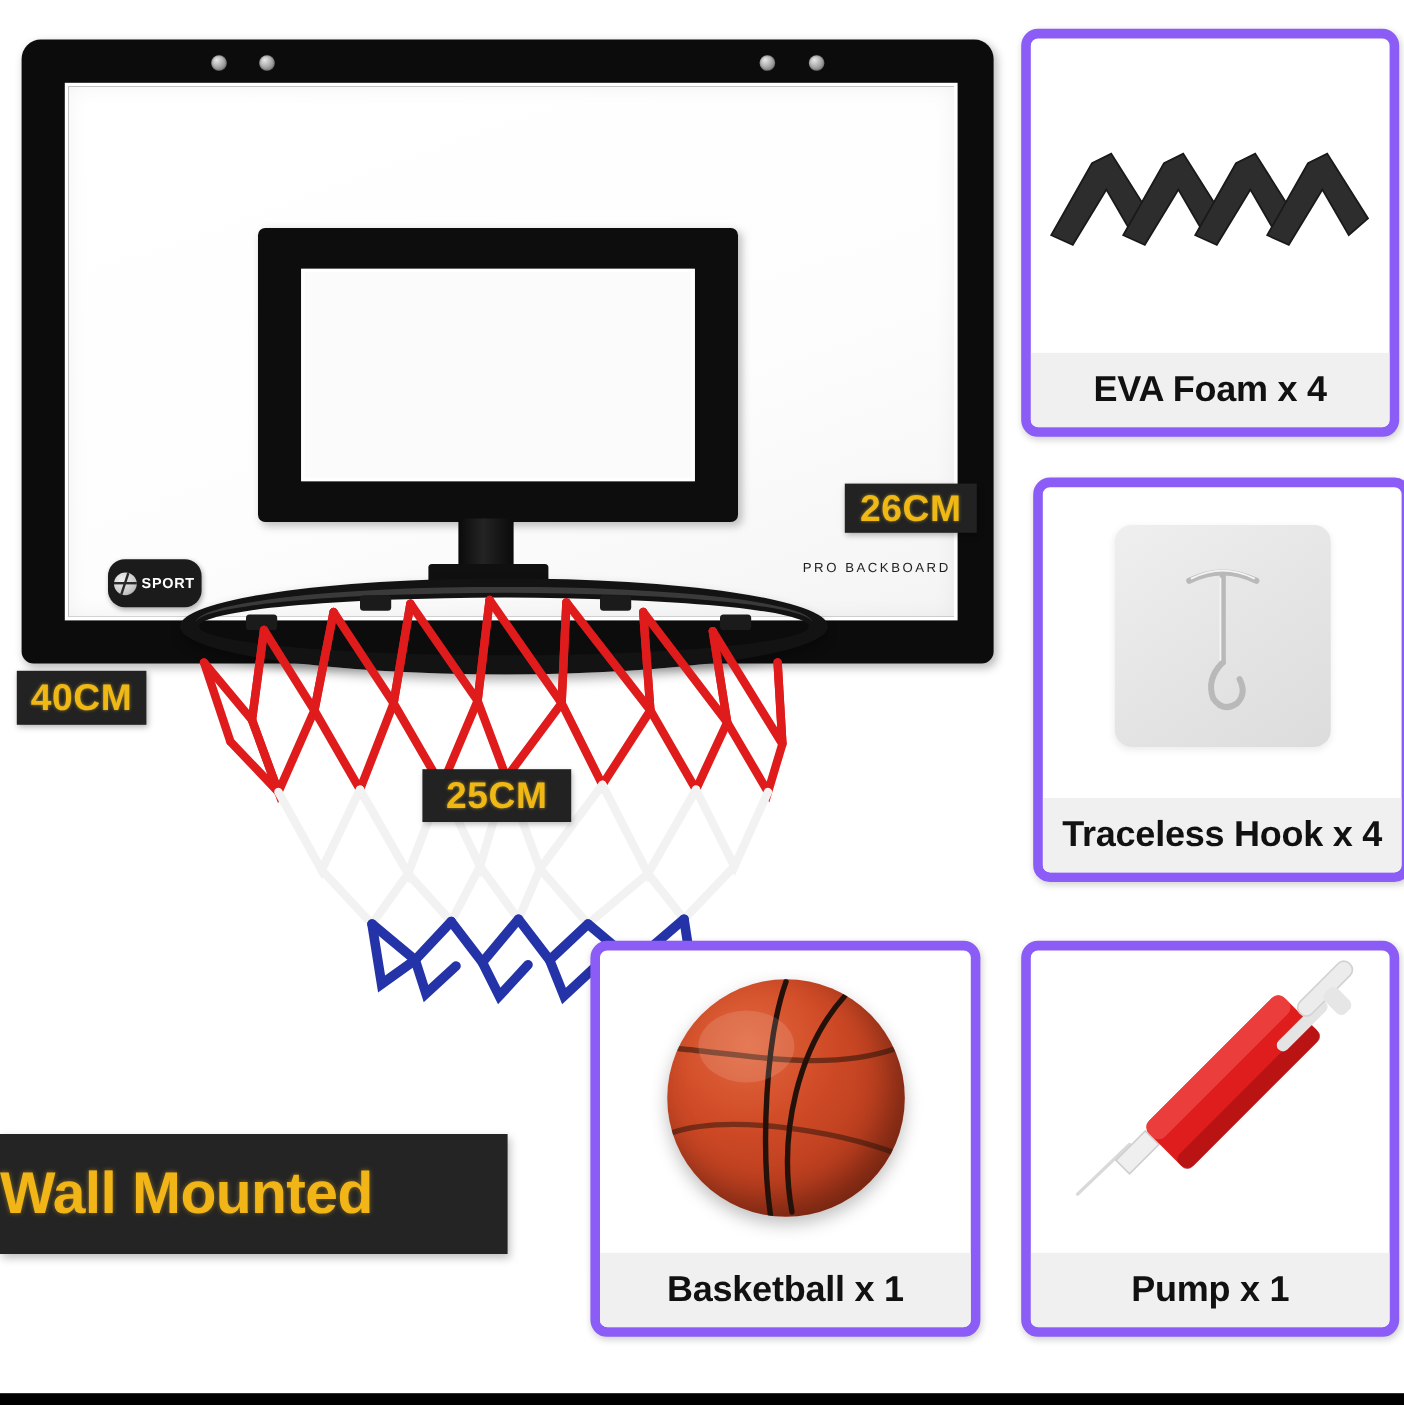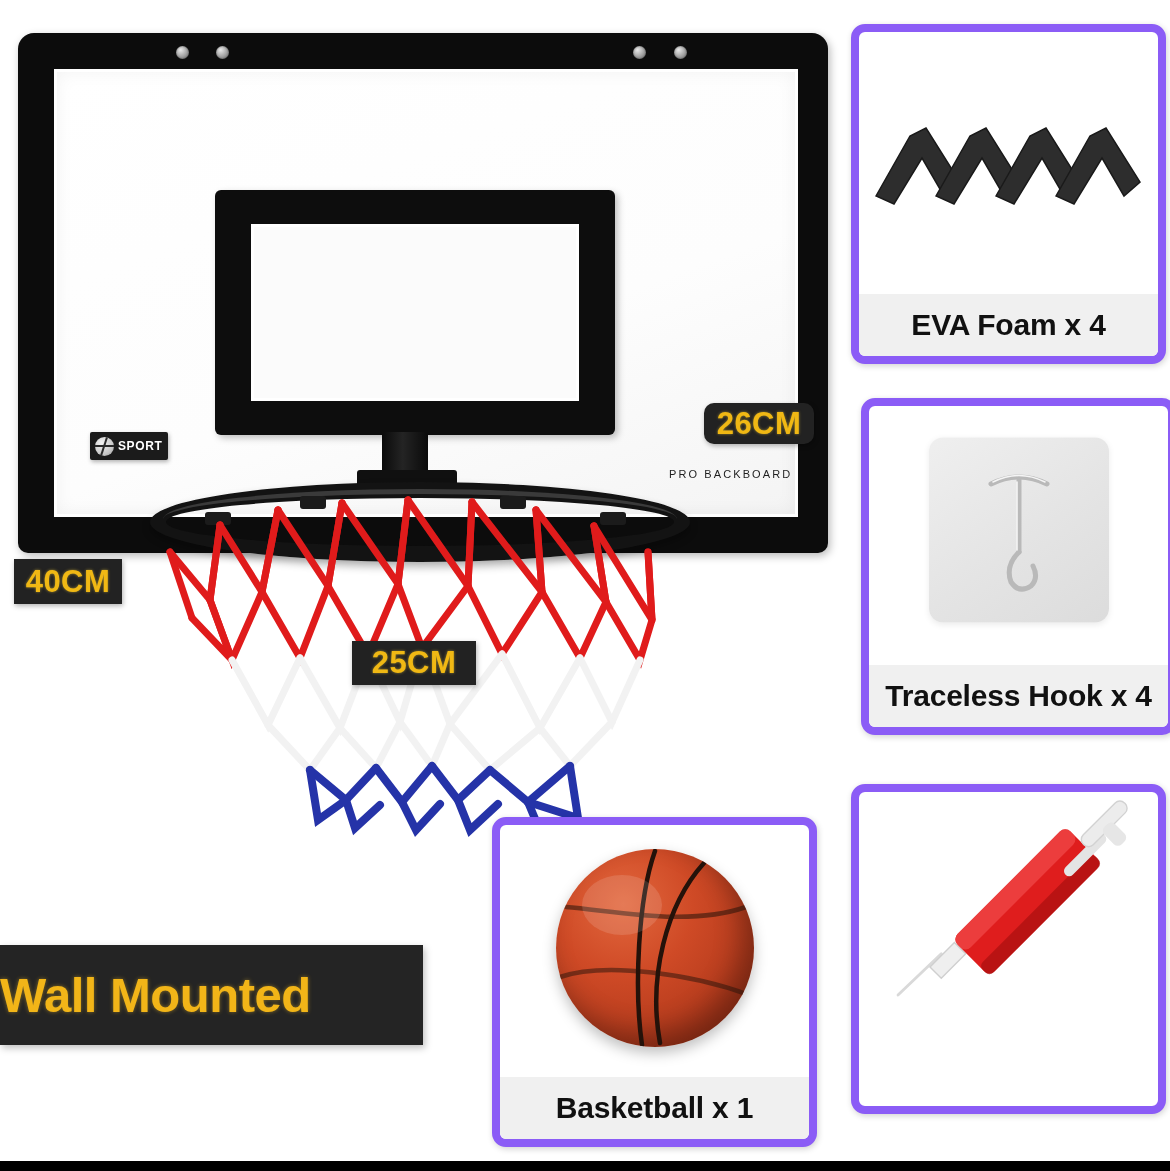--- a/index.html
+++ b/index.html
@@ -122,24 +122,24 @@
   .net-svg {
     position: absolute;
     left: 150px; top: 500px;
     width: 540px; height: 350px;
     overflow: visible;
   }
 
   
   .sport-logo {
     position: absolute;
-    left: 90px; top: 432px;
-    width: 78px; height: 28px;
+    left: 90px; top: 466px;
+    width: 78px; height: 40px;
     background: #1b1b1b;
-    border-radius: 2px;
+    border-radius: 14px;
     display: flex;
     align-items: center;
     gap: 4px;
     padding-left: 5px;
     box-sizing: border-box;
     box-shadow: 1px 2px 4px rgba(0,0,0,.3);
   }
   .sport-ball {
     width: 19px; height: 19px;
     border-radius: 50%;
@@ -181,21 +181,21 @@
     color: #f0b814;
     font-size: 31px;
     font-weight: bold;
     letter-spacing: .5px;
     display: flex;
     align-items: center;
     justify-content: center;
     text-shadow: 0 0 3px rgba(255,215,60,.55);
     box-shadow: 1px 2px 5px rgba(0,0,0,.3);
   }
-  .dim-26 { left: 704px; top: 403px; width: 110px; height: 41px; border-radius: 10px; }
+  .dim-26 { left: 704px; top: 403px; width: 110px; height: 41px; }
   .dim-40 { left: 14px;  top: 559px; width: 108px; height: 45px; }
   .dim-25 { left: 352px; top: 641px; width: 124px; height: 44px; }
 
   
   .wall-banner {
     position: absolute;
     left: 0px; top: 945px;
     width: 423px; height: 100px;
     background: #242424;
     display: flex;
@@ -235,21 +235,21 @@
     align-items: center;
     justify-content: center;
     color: #111111;
     font-size: 30px;
     font-weight: bold;
     letter-spacing: -.2px;
   }
 
   #panel-eva   { left: 851px; top: 24px;  width: 315px; height: 340px; }
   #panel-hook  { left: 861px; top: 398px; width: 315px; height: 337px; }
-  #panel-ball  { left: 492px; top: 817px; width: 325px; height: 330px; }
+  #panel-ball  { left: 492px; top: 784px; width: 325px; height: 330px; }
   #panel-pump  { left: 851px; top: 784px; width: 315px; height: 330px; }
 
   #panel-ball .panel-caption { font-size: 30px; }
 
   
   .foam-wrap {
     position: absolute;
     left: 50%; top: 52%;
     transform: translate(-50%,-50%);
     width: 270px; height: 100px;
@@ -469,16 +469,17 @@
             <path d="M218,84 L252,50"></path>
           </g>
 
           <g transform="rotate(-45 262 42)">
             <rect x="232" y="24" width="62" height="15" rx="7" fill="#ececec" stroke="#d2d2d2" stroke-width="1.5"></rect>
             <rect x="255" y="34" width="16" height="26" rx="6" fill="#e6e6e6"></rect>
           </g>
         </svg>
       </div>
     </div>
+    <div class="panel-caption">Pump x 1</div>
   </div>
 
   <div id="bottom-strip"></div>
 </div>
 
 </body></html>

